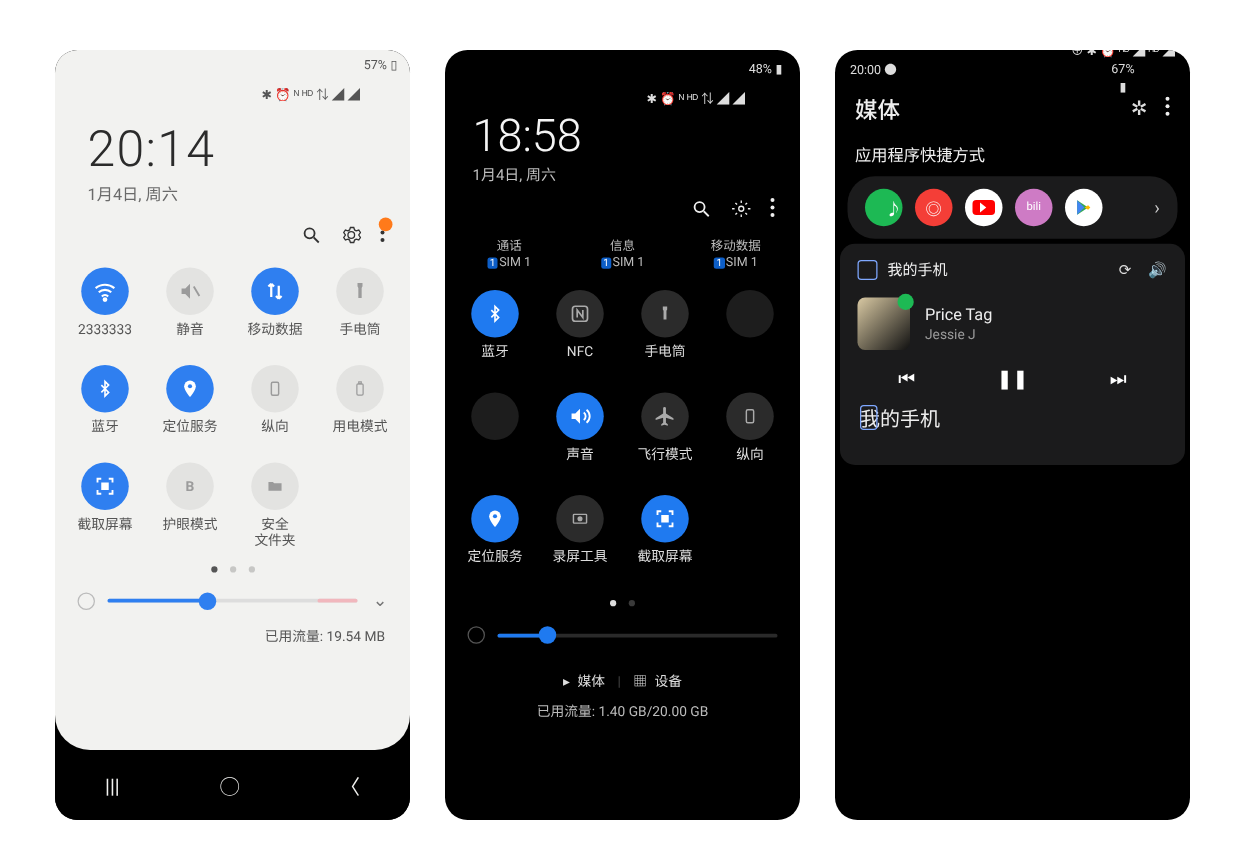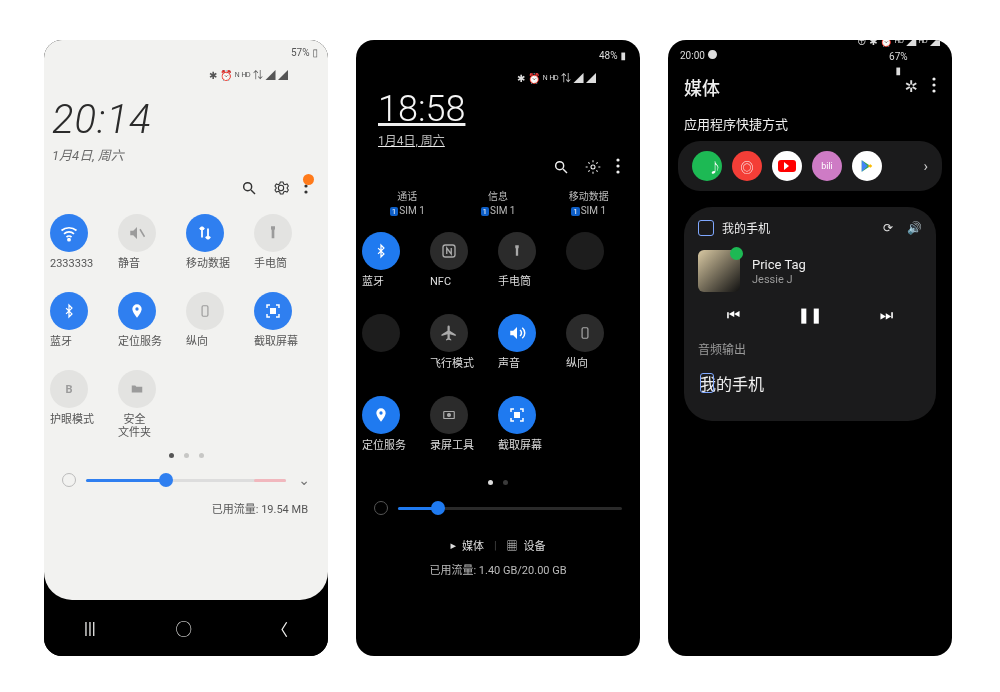--- a/index.html
+++ b/index.html
@@ -14,30 +14,30 @@
     position: absolute;
     border-radius: 18px;
     overflow: hidden;
   }
   
   #p1 { left: 44px; top: 40px; width: 284px; height: 616px; background:#000; }
   #p1 .panel { background:#f2f2f0; height:560px; width:100%; border-radius:16px 16px 28px 28px; }
   #p1 .status-bar { height:20px; display:flex; justify-content:flex-end; align-items:center;
                     font-size:10px; color:#555; padding:4px 10px 0 0; gap:3px;}
   .sb-icon { font-size:10px;margin-top:44px; }
-  #p1 .clock-area { padding: 36px 24px 6px 8px; color:#2b2b2b;font-style:italic; }
+  #p1 .clock-area { padding: 36px 24px 6px 26px; color:#2b2b2b; }
   #p1 .time { font-size:40px; font-weight:300; letter-spacing:1px; }
   #p1 .date { font-size:13px; color:#6a6a6a; margin-top:2px; }
   #p1 .topicons { display:flex; justify-content:flex-end; gap:14px; padding:8px 20px 4px 0; align-items:center;}
   .gear,.mag,.dots { width:18px;height:18px;display:flex;align-items:center;justify-content:center;}
   .dots-badge { position:relative; }
   .dots-badge::after{content:"";position:absolute;top:-4px;right:-6px;width:11px;height:11px;
                      background:#ff7a1a;border-radius:50%;}
   #p1 .grid { display:grid; grid-template-columns:repeat(4,1fr); gap:10px 0; padding:12px 6px 0 6px;}
-  .qtile { display:flex; flex-direction:column; align-items:flex-start; font-size:11px; color:#555;}
+  .qtile { display:flex; flex-direction:column; align-items:center; font-size:11px; color:#555;}
   .circ { width:38px;height:38px;border-radius:50%; display:flex;align-items:center;justify-content:center;
           margin-bottom:6px;}
   .c-on { background:#2f7ff0; color:#fff;}
   .c-off { background:#e3e3e1; color:#9b9b9b;}
   .qlabel { text-align:center; line-height:1.15; min-height:24px; }
   #p1 .pager { display:flex; justify-content:center; gap:10px; margin-top:14px;}
   .pg-dot { width:5px;height:5px;border-radius:50%;background:#c7c7c5;}
   .pg-dot.active{background:#555;}
   #p1 .bright { display:flex; align-items:center; padding:14px 18px 2px 18px;}
   .b-icon { width:14px;height:14px;border-radius:50%;border:1px solid #bbb;position:relative;margin-right:10px;}
@@ -50,21 +50,21 @@
   .chev { margin-left:12px; color:#777; font-size:14px;}
   #p1 .traffic { text-align:right; font-size:11px; color:#555; padding:10px 20px 0 0;}
   #p1 .navbar { height:56px;background:#000;display:flex;justify-content:space-around;align-items:center;}
   .nv { color:#f2f2f0; font-size:16px; }
 
   
   #p2 { left: 356px; top: 40px; width: 284px; height: 616px; background:#000; }
   #p2 .panel { background:#000; height:100%; width:100%; color:#eee;}
   #p2 .status-bar { height:20px; display:flex; justify-content:flex-end; align-items:center;
                     font-size:10px; color:#ddd; padding:10px 14px 0 0; gap:3px;}
-  #p2 .clock-area { padding:28px 24px 4px 22px;text-decoration:underline;}
+  #p2 .clock-area { padding:28px 24px 4px 22px;}
   #p2 .time { font-size:36px; font-weight:300; color:#f5f5f5;}
   #p2 .date { font-size:12px; color:#bfbfbf; margin-top:1px;}
   #p2 .topicons { display:flex; justify-content:flex-end; gap:14px; padding:6px 20px 0 0; color:#eee;}
   .sim-row { display:flex; justify-content:flex-start; padding:10px 6px 4px 6px; font-size:10px; color:#bbb;}
   .sim-col { text-align:center; flex:1;}
   .sim-col .sim-title{display:block;margin-bottom:2px;}
   .sim-badge { display:inline-block;background:#0d5ec7;color:#fff;font-size:8px;border-radius:2px;
                padding:0 2px;margin-right:1px;}
   #p2 .grid { display:grid; grid-template-columns:repeat(4,1fr); gap:14px 0; padding:12px 6px 0 6px;}
   #p2 .qlabel { color:#ddd; }
@@ -97,21 +97,21 @@
   .app-row { display:flex; align-items:center; gap:10px; }
   .app { width:30px;height:30px;border-radius:50%; display:flex;align-items:center;justify-content:center;
          font-size:13px; color:#fff; }
   .app-spotify{background:#1db954;} .app-pc{background:#f43e37;} .app-yt{background:#fff;}
   .app-yt span{display:block;width:18px;height:12px;background:#ff0000;border-radius:3px;position:relative;}
   .app-yt span::after{content:"";position:absolute;left:6px;top:2px;border-left:5px solid #fff;
                       border-top:4px solid transparent;border-bottom:4px solid transparent;}
   .app-bili{background:#ce7bc5;font-size:9px;} .app-play{background:#fff;}
   .chev-r { margin-left:auto; color:#ccc; font-size:15px;}
 
-  .media-card { background:#1b1b1c; margin:16px; border-radius:28px; padding:12px 14px 16px 14px;}
+  .media-card { background:#1b1b1c; margin:4px; border-radius:12px; padding:12px 14px 16px 14px;}
   .mc-head { display:flex; align-items:center; gap:8px; font-size:12px;}
   .mc-head .dev-icon{width:16px;height:16px;border:1.5px solid #7fa8ff;border-radius:3px;}
   .mc-head-right { margin-left:auto; display:flex; gap:14px; color:#ddd;}
   .mc-body { display:flex; gap:12px; margin-top:14px; align-items:center;}
   .album { width:42px;height:42px;border-radius:6px;background:linear-gradient(135deg,#d9c9a3,#111);
            position:relative;}
   .album::after{content:"";position:absolute;right:-3px;top:-3px;width:13px;height:13px;
                 background:#1db954;border-radius:50%;}
   .track-info .t-title{font-size:13px;color:#eee;}
   .track-info .t-artist{font-size:11px;color:#9a9a9a;margin-top:1px;}
@@ -211,20 +211,29 @@
         </div>
       <div class="qtile">
           <div class="circ c-off">
             <svg width="14" height="18" viewBox="0 0 24 24" fill="none" stroke="#9b9b9b" stroke-width="2">
               <rect x="7" y="3" width="10" height="18" rx="2"></rect>
             </svg>
           </div>
           <div class="qlabel">纵向</div>
         </div>
       <div class="qtile">
+          <div class="circ c-off">
+            <svg width="12" height="18" viewBox="0 0 24 24" fill="none" stroke="#9b9b9b" stroke-width="2">
+              <rect x="7" y="4" width="10" height="18" rx="2"></rect>
+              <rect x="10" y="1" width="4" height="3"></rect>
+            </svg>
+          </div>
+          <div class="qlabel">用电模式</div>
+        </div>
+      <div class="qtile">
           <div class="circ c-on">
             <svg width="18" height="18" viewBox="0 0 24 24" fill="none" stroke="#fff" stroke-width="2">
               <path d="M4 8V4h4M20 8V4h-4M4 16v4h4M20 16v4h-4"></path>
               <rect x="9" y="9" width="6" height="6" fill="#fff"></rect>
             </svg>
           </div>
           <div class="qlabel">截取屏幕</div>
         </div>
       <div class="qtile">
           <div class="circ c-off">
@@ -334,35 +343,35 @@
         </div>
       <div class="qtile">
           <div class="circ c2-dim"></div>
           <div class="qlabel"></div>
         </div>
       <div class="qtile">
           <div class="circ c2-dim"></div>
           <div class="qlabel"></div>
         </div>
       <div class="qtile">
-          <div class="circ c2-off">
-            <svg width="18" height="18" viewBox="0 0 24 24" fill="#aaa">
-              <path d="M21 16v-2l-8-5V3.5a1.5 1.5 0 00-3 0V9l-8 5v2l8-2.5V19l-2 1.5V22l3.5-1 3.5 1v-1.5L13 19v-5.5l8 2.5z"></path>
-            </svg>
-          </div>
-          <div class="qlabel">飞行模式</div>
-        </div>
-      <div class="qtile">
           <div class="circ c2-on">
             <svg width="18" height="18" viewBox="0 0 24 24" fill="#fff">
               <path d="M3 9v6h4l5 5V4L7 9H3z"></path>
               <path d="M16 8a5 5 0 010 8M19 5a9 9 0 010 14" fill="none" stroke="#fff" stroke-width="2"></path>
             </svg>
           </div>
           <div class="qlabel">声音</div>
+        </div>
+      <div class="qtile">
+          <div class="circ c2-off">
+            <svg width="18" height="18" viewBox="0 0 24 24" fill="#aaa">
+              <path d="M21 16v-2l-8-5V3.5a1.5 1.5 0 00-3 0V9l-8 5v2l8-2.5V19l-2 1.5V22l3.5-1 3.5 1v-1.5L13 19v-5.5l8 2.5z"></path>
+            </svg>
+          </div>
+          <div class="qlabel">飞行模式</div>
         </div>
       <div class="qtile">
           <div class="circ c2-off">
             <svg width="14" height="18" viewBox="0 0 24 24" fill="none" stroke="#aaa" stroke-width="2">
               <rect x="7" y="3" width="10" height="18" rx="2"></rect>
             </svg>
           </div>
           <div class="qlabel">纵向</div>
         </div>
       <div class="qtile">
@@ -474,19 +483,18 @@
       <div class="track-info">
         <div class="t-title">Price Tag</div>
         <div class="t-artist">Jessie J</div>
       </div>
     </div>
     <div class="mc-controls">
       <span>⏮</span>
       <span>❚❚</span>
       <span>⏭</span>
     </div>
-    <div class="mc-sub">音频输出</div>
     <div class="out-row">
       <span class="o-icon phone"></span>
       <span>我的手机</span>
     </div>
   </div>
 </div>
 
 </body></html>

